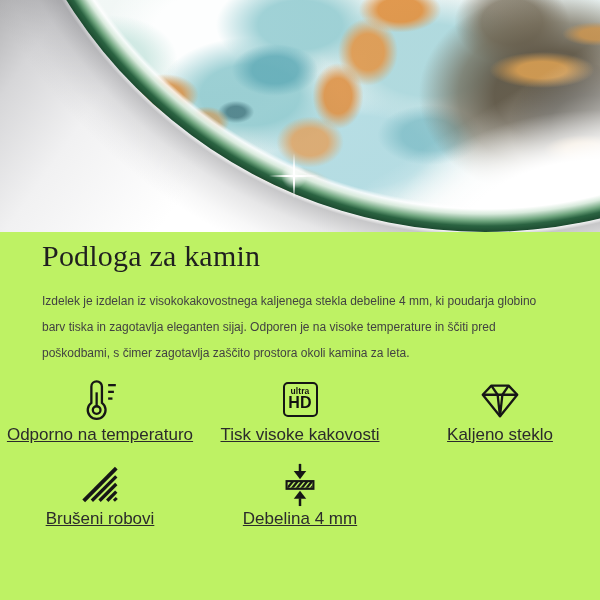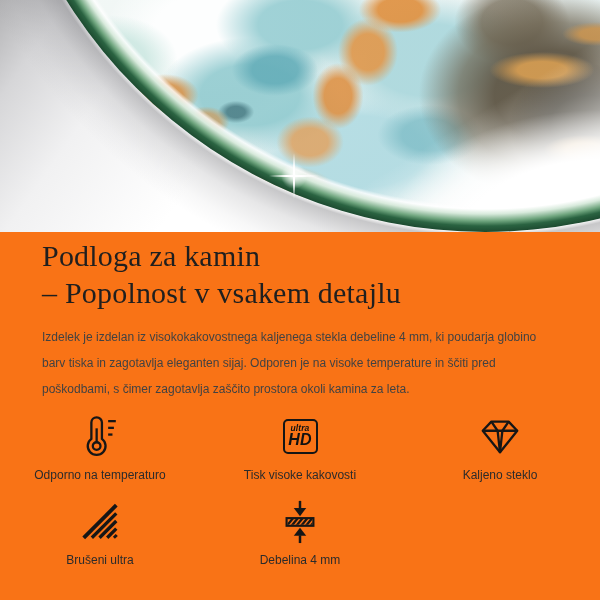--- a/index.html
+++ b/index.html
@@ -1,16 +1,16 @@
 <!DOCTYPE html>
 <html><head>
 <meta charset="utf-8">
 <style>
   html,body{margin:0;padding:0;background:#fff;}
-  .page{position:relative;width:600px;height:600px;overflow:hidden;background:#f97316;
+  .page{position:relative;width:600px;height:600px;overflow:hidden;background:#bef264;
         font-family:"Liberation Sans",sans-serif;}
 
   
   .hero{position:relative;width:600px;height:232px;
     background:
       radial-gradient(560px at 485px -262px,
         rgba(0,0,0,0) 0 493px,
         rgba(70,70,76,.30) 498px,
         rgba(104,104,110,.16) 518px,
         rgba(130,130,136,.06) 542px,
@@ -66,42 +66,41 @@
 
   
   h1{margin:6px 0 0;padding:0 42px;font-family:"Liberation Serif","DejaVu Serif",serif;
      font-weight:500;font-size:30px;line-height:1.22;color:#1f1f1f;letter-spacing:.2px;}
   h1 span{display:block;}
   .desc{margin:13px 0 0;padding:0 44px 0 42px;font-size:12px;line-height:26px;color:#424242;}
 
   
   .features{margin-top:9px;display:grid;grid-template-columns:repeat(3,1fr);row-gap:14px;}
   .feature{display:flex;flex-direction:column;align-items:center;}
-  .icon-wrap{height:50px;display:flex;align-items:center;justify-content:center;font-style:italic;}
-  .feature .label{margin-top:7px;font-size:12px;color:#2b2b2b;}
+  .icon-wrap{height:50px;display:flex;align-items:center;justify-content:center;}
+  .feature .label{font-size:17px;color:#2b2b2b;text-decoration:underline;}
   .icon-svg{display:block;}
 
   .hd-box{width:31px;height:31px;border:2.5px solid #151515;border-radius:5px;
     display:flex;flex-direction:column;align-items:center;justify-content:center;color:#111;}
   .hd-box .ultra{font-size:8.5px;font-weight:600;line-height:1;letter-spacing:.1px;}
   .hd-box .hd{font-size:16px;font-weight:800;line-height:1.05;letter-spacing:.2px;}
 </style>
 </head>
 <body>
 
 <div class="page">
 
   <div class="hero">
     <div class="art"></div>
     <div class="sparkle"></div>
   </div>
 
   <h1>
     <span>Podloga za kamin</span>
-    <span>– Popolnost v vsakem detajlu</span>
   </h1>
 
   <p class="desc">Izdelek je izdelan iz visokokakovostnega kaljenega stekla debeline 4 mm, ki poudarja globino barv tiska in zagotavlja eleganten sijaj. Odporen je na visoke temperature in ščiti pred poškodbami, s čimer zagotavlja zaščito prostora okoli kamina za leta.</p>
 
   <div class="features">
 
     <div class="feature">
       <div class="icon-wrap">
         <svg class="icon-svg" width="46" height="48" viewBox="0 0 48 48" fill="none" stroke="#161616" stroke-width="2.4">
           <path d="M15 27 V10 a5.5 5.5 0 0 1 11 0 V27 a9.3 9.3 0 1 1 -11 0 Z"></path>
@@ -141,21 +140,21 @@
     <div class="feature">
       <div class="icon-wrap">
         <svg class="icon-svg" width="46" height="46" viewBox="0 0 48 48" fill="none" stroke="#161616">
           <line x1="7" y1="41.5" x2="41" y2="7.5" stroke-width="4"></line>
           <line x1="15.5" y1="41.5" x2="41" y2="16" stroke-width="3.4"></line>
           <line x1="23.5" y1="41.5" x2="41" y2="24" stroke-width="3.4"></line>
           <line x1="31.5" y1="41.5" x2="41" y2="32" stroke-width="3.4"></line>
           <line x1="38.5" y1="41.5" x2="41.5" y2="38.5" stroke-width="3"></line>
         </svg>
       </div>
-      <div class="label">Brušeni ultra</div>
+      <div class="label">Brušeni robovi</div>
     </div>
 
     <div class="feature">
       <div class="icon-wrap">
         <svg class="icon-svg" width="46" height="48" viewBox="0 0 48 48">
           <defs>
               <clipPath id="thk-clip">
                 <rect x="11" y="22" width="26" height="6"></rect>
               </clipPath>
             </defs>

